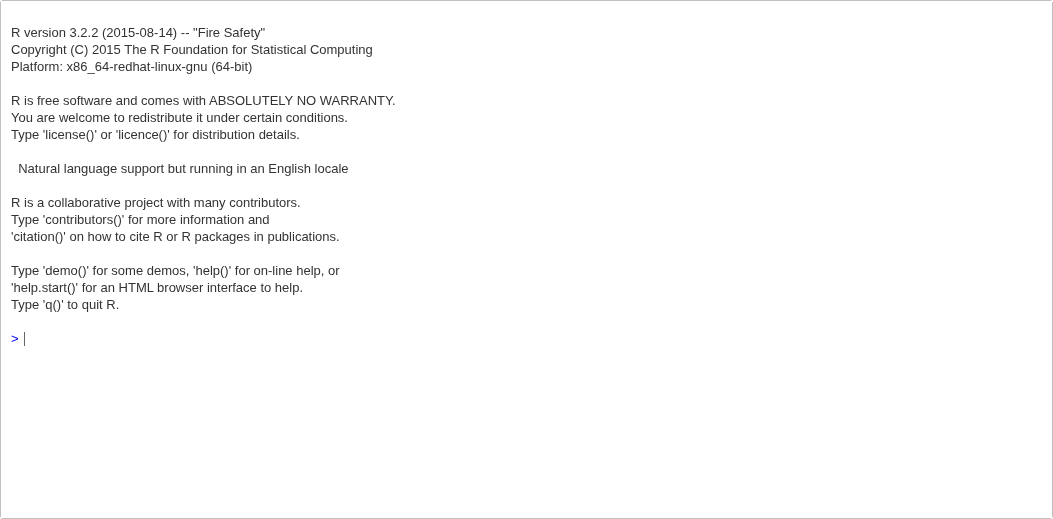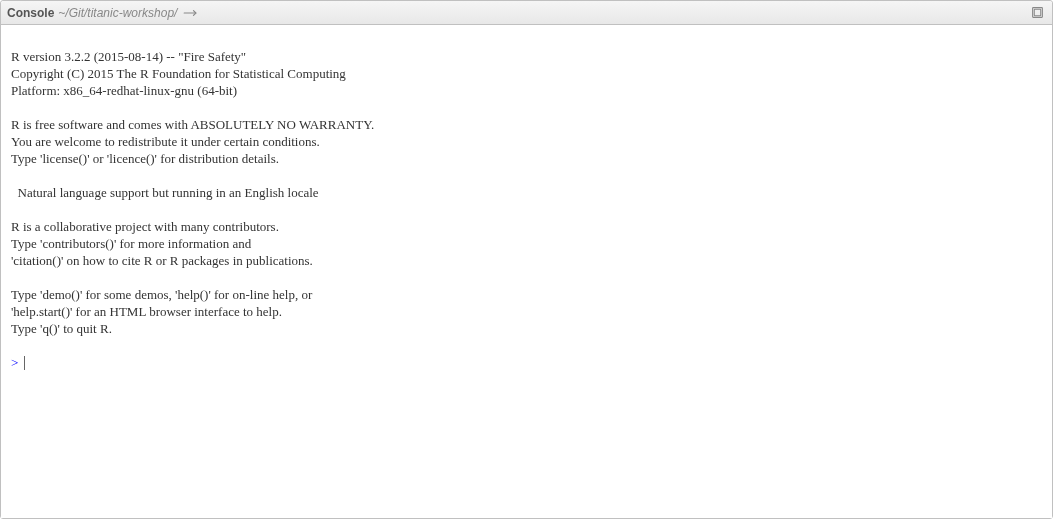--- a/index.html
+++ b/index.html
@@ -46,21 +46,21 @@
       justify-content: center;
       width: 18px;
       height: 18px;
       cursor: pointer;
       color: #888;
     }
     .toolbar .spacer { flex: 1; }
     .console-body {
       flex: 1;
       padding: 6px 10px 22px 10px;
-      font-family: Liberation Serif, serif;
+      font-family: Liberation Sans, sans-serif;
       font-size: 13px;
       line-height: 17px;
       color: #333;
       white-space: pre;
       overflow: auto;
       background: #fff;
     }
     .console-body .line { white-space: pre; }
     .prompt { color: #0000ff; }
     .cursor {
@@ -69,31 +69,14 @@
       height: 14px;
       background: #666;
       vertical-align: text-bottom;
       margin-left: 2px;
     }
   </style>
 </head>
 <body>
 
 <div class="pane">
-  <div class="toolbar">
-    <span class="title">Console</span>
-    <span class="path">~/Git/titanic-workshop/</span>
-    <span class="icon-btn">
-      <svg width="14" height="14" viewBox="0 0 24 24" fill="none" stroke="currentColor" stroke-width="2" stroke-linecap="round" stroke-linejoin="round">
-        <path d="M18 8L22 12L18 16"></path>
-        <path d="M2 12H22"></path>
-      </svg>
-    </span>
-    <span class="spacer"></span>
-    <span class="icon-btn">
-      <svg width="13" height="13" viewBox="0 0 24 24" fill="none" stroke="currentColor" stroke-width="2">
-        <rect x="3" y="3" width="18" height="18" rx="1"></rect>
-        <rect x="6" y="6" width="12" height="12" rx="1"></rect>
-      </svg>
-    </span>
-  </div>
   <div class="console-body" id="console-body"><div class="line">&nbsp;</div><div class="line">R version 3.2.2 (2015-08-14) -- "Fire Safety"</div><div class="line">Copyright (C) 2015 The R Foundation for Statistical Computing</div><div class="line">Platform: x86_64-redhat-linux-gnu (64-bit)</div><div class="line">&nbsp;</div><div class="line">R is free software and comes with ABSOLUTELY NO WARRANTY.</div><div class="line">You are welcome to redistribute it under certain conditions.</div><div class="line">Type 'license()' or 'licence()' for distribution details.</div><div class="line">&nbsp;</div><div class="line">  Natural language support but running in an English locale</div><div class="line">&nbsp;</div><div class="line">R is a collaborative project with many contributors.</div><div class="line">Type 'contributors()' for more information and</div><div class="line">'citation()' on how to cite R or R packages in publications.</div><div class="line">&nbsp;</div><div class="line">Type 'demo()' for some demos, 'help()' for on-line help, or</div><div class="line">'help.start()' for an HTML browser interface to help.</div><div class="line">Type 'q()' to quit R.</div><div class="line">&nbsp;</div><div class="line"><span class="prompt">&gt; </span><span class="cursor"></span></div></div>
 </div>
 
 </body></html>

